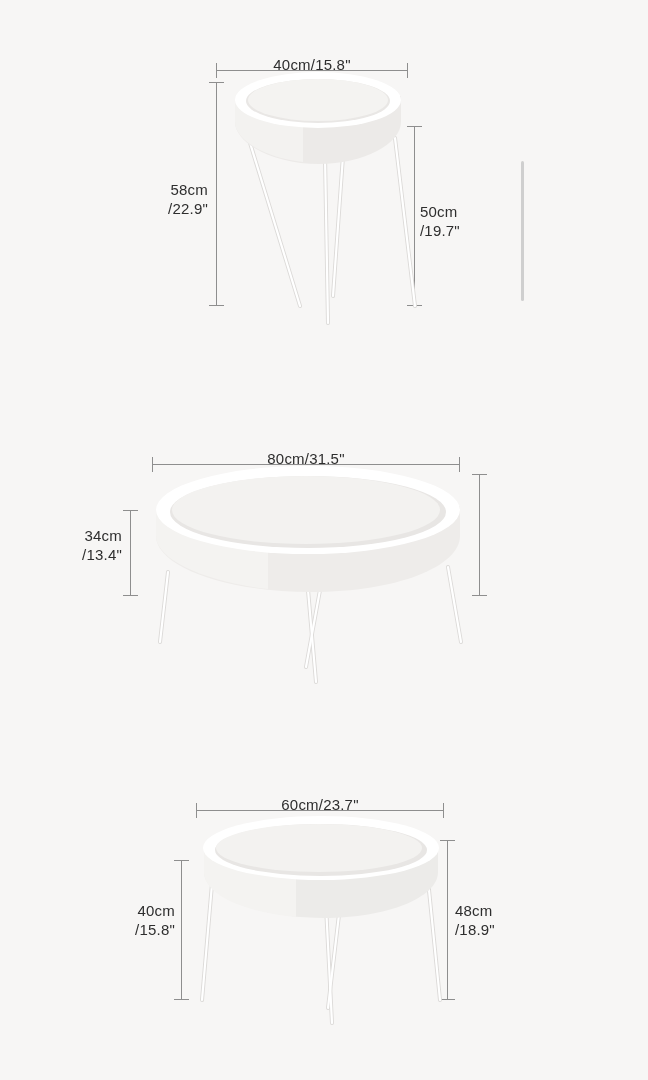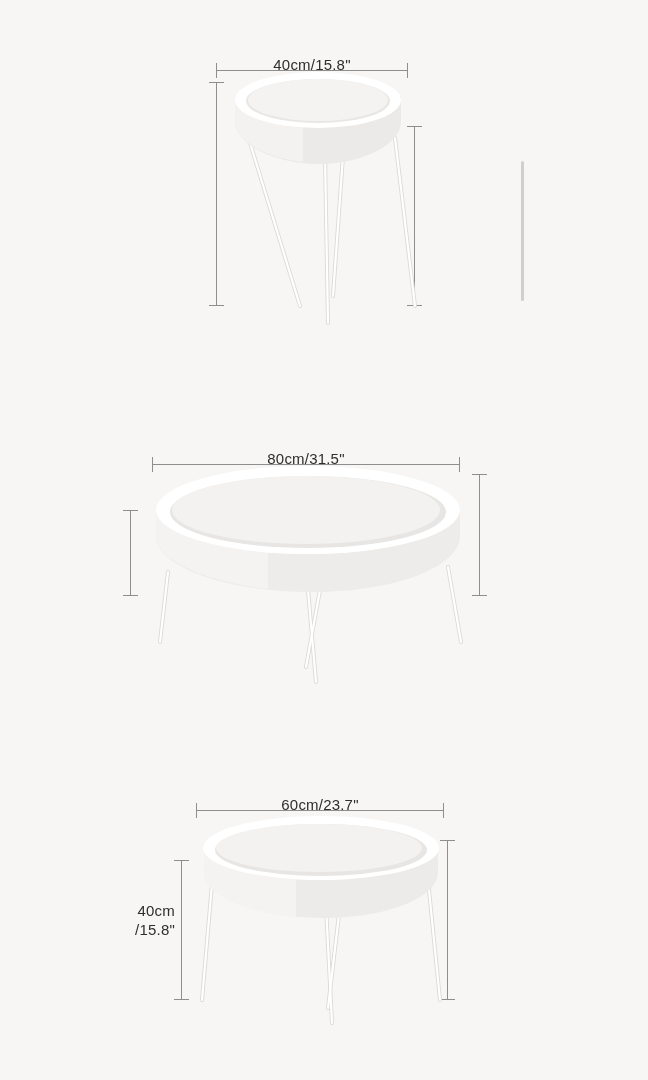--- a/index.html
+++ b/index.html
@@ -77,24 +77,32 @@
     <div class="rule-h" style="left:216px; top:70px; width:192px;"></div>
     <div class="tick-v" style="left:216px; top:63px; height:15px;"></div>
     <div class="tick-v" style="left:407px; top:63px; height:15px;"></div>
     <div class="dim center" style="left:216px; top:56px; width:192px;">
       <span>40cm/15.8"</span>
     </div>
 
     <div class="rule-v" style="left:216px; top:82px; height:224px;"></div>
     <div class="tick-h" style="left:209px; top:82px; width:15px;"></div>
     <div class="tick-h" style="left:209px; top:305px; width:15px;"></div>
+    <div class="dim right" style="left:116px; top:181px; width:92px;">
+      <span>58cm</span>
+      <span class="l2">/22.9"</span>
+    </div>
 
     <div class="rule-v" style="left:414px; top:126px; height:180px;"></div>
     <div class="tick-h" style="left:407px; top:126px; width:15px;"></div>
     <div class="tick-h" style="left:407px; top:305px; width:15px;"></div>
+    <div class="dim left" style="left:420px; top:203px; width:92px;">
+      <span>50cm</span>
+      <span class="l2">/19.7"</span>
+    </div>
 
     <div class="divider-bar" style="left:521px; top:161px; height:140px;"></div>
 
     <svg width="260" height="260" viewBox="0 0 260 260" style="position:absolute; left:215px; top:78px;">
 
       <g stroke="#dcdad8" stroke-width="4" stroke-linecap="round" fill="none">
         <line x1="32" y1="55" x2="85" y2="228"></line>
         <line x1="110" y1="78" x2="113" y2="245"></line>
         <line x1="128" y1="78" x2="118" y2="218"></line>
         <line x1="180" y1="60" x2="200" y2="228"></line>
@@ -120,20 +128,24 @@
     <div class="rule-h" style="left:152px; top:64px; width:308px;"></div>
     <div class="tick-v" style="left:152px; top:57px; height:15px;"></div>
     <div class="tick-v" style="left:459px; top:57px; height:15px;"></div>
     <div class="dim center" style="left:152px; top:50px; width:308px;">
       <span>80cm/31.5"</span>
     </div>
 
     <div class="rule-v" style="left:130px; top:110px; height:86px;"></div>
     <div class="tick-h" style="left:123px; top:110px; width:15px;"></div>
     <div class="tick-h" style="left:123px; top:195px; width:15px;"></div>
+    <div class="dim right" style="left:26px; top:127px; width:96px;">
+      <span>34cm</span>
+      <span class="l2">/13.4"</span>
+    </div>
 
     <div class="rule-v" style="left:479px; top:74px; height:122px;"></div>
     <div class="tick-h" style="left:472px; top:74px; width:15px;"></div>
     <div class="tick-h" style="left:472px; top:195px; width:15px;"></div>
 
     <svg width="330" height="250" viewBox="0 0 330 250" style="position:absolute; left:148px; top:62px;">
       <g stroke="#dcdad8" stroke-width="4" stroke-linecap="round" fill="none">
         <line x1="20" y1="110" x2="12" y2="180"></line>
         <line x1="160" y1="128" x2="168" y2="220"></line>
         <line x1="172" y1="128" x2="158" y2="205"></line>
@@ -168,20 +180,24 @@
     <div class="tick-h" style="left:174px; top:120px; width:15px;"></div>
     <div class="tick-h" style="left:174px; top:259px; width:15px;"></div>
     <div class="dim right" style="left:80px; top:162px; width:95px;">
       <span>40cm</span>
       <span class="l2">/15.8"</span>
     </div>
 
     <div class="rule-v" style="left:447px; top:100px; height:160px;"></div>
     <div class="tick-h" style="left:440px; top:100px; width:15px;"></div>
     <div class="tick-h" style="left:440px; top:259px; width:15px;"></div>
+    <div class="dim left" style="left:455px; top:162px; width:95px;">
+      <span>48cm</span>
+      <span class="l2">/18.9"</span>
+    </div>
 
     <svg width="290" height="260" viewBox="0 0 290 260" style="position:absolute; left:190px; top:78px;">
       <g stroke="#dcdad8" stroke-width="4" stroke-linecap="round" fill="none">
         <line x1="22" y1="66" x2="12" y2="182"></line>
         <line x1="136" y1="88" x2="142" y2="205"></line>
         <line x1="150" y1="88" x2="138" y2="190"></line>
         <line x1="238" y1="62" x2="250" y2="182"></line>
       </g>
       <g stroke="#ffffff" stroke-width="2.2" stroke-linecap="round" fill="none">
         <line x1="22" y1="66" x2="12" y2="182"></line>

